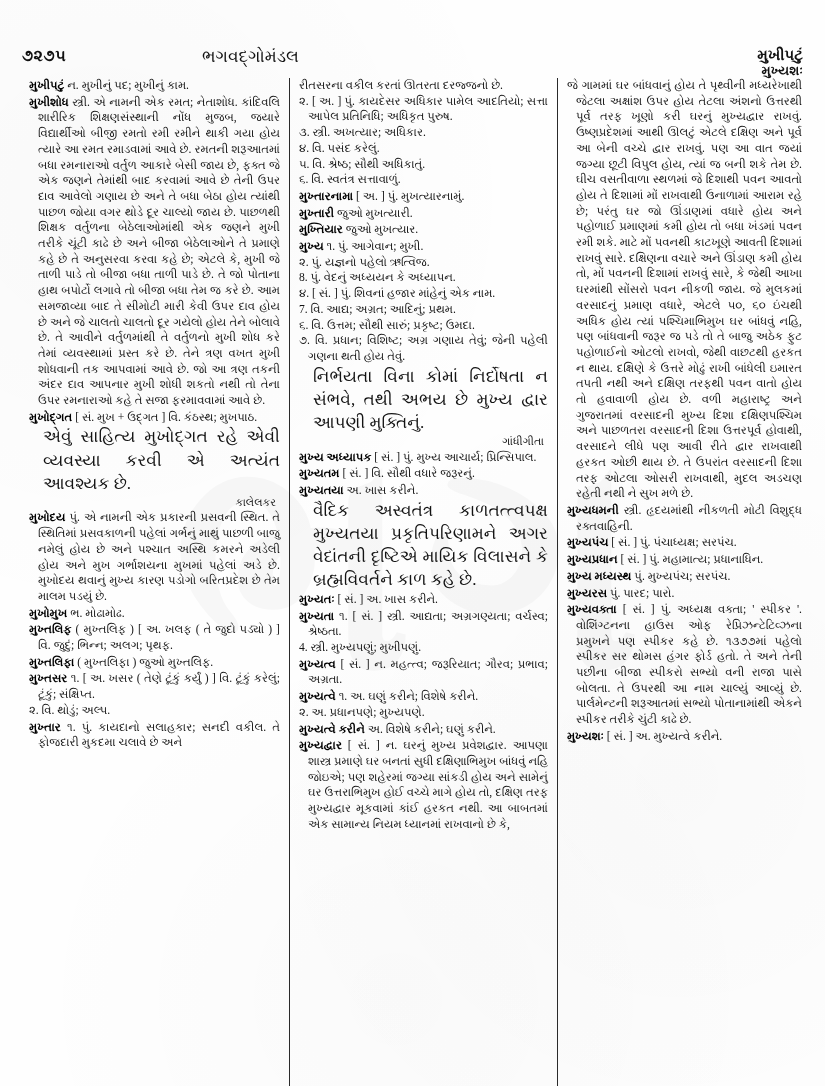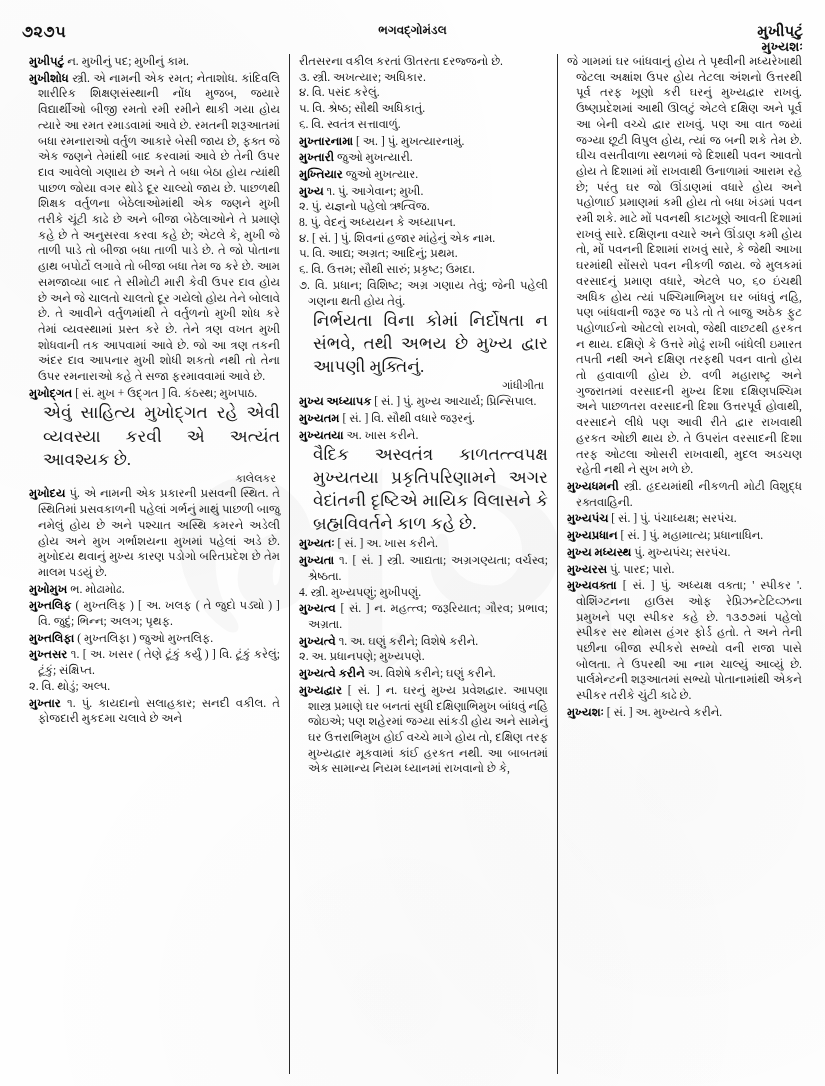--- a/index.html
+++ b/index.html
@@ -41,38 +41,38 @@
     font-family: Liberation Sans, sans-serif;
   }
 
   
   .header {
     position: relative;
     z-index: 2;
     height: 52px;
     padding: 23px 22px 0 22px;
     box-sizing: border-box;
+    margin-top: 24px;
   }
   .hdr-row {
     display: flex;
     align-items: flex-start;
     justify-content: space-between;
   }
   .hdr-left {
     font-size: 16px;
     font-weight: bold;
     color: #111;
     width: 180px;
     letter-spacing: 0.5px;
   }
   .hdr-center {
-    font-size: 12px;
-    font-weight: bold;
+    font-size: 17px;
+    font-weight: normal;
     color: #111;
-    text-align: center;
     flex: 1;
   }
   .hdr-right {
     width: 180px;
     text-align: right;
     color: #111;
   }
   .hdr-right .rh1 {
     font-size: 15px;
     font-weight: bold;
@@ -197,40 +197,41 @@
           <p class="para hang"><span class="hw">મુખ્તસર</span> ૧. [ અ. ખસર ( તેણે ટૂંકું કર્યું ) ] વિ. ટૂંકું કરેલું; ટૂંકું; સંક્ષિપ્ત.</p>
           <p class="para hang">૨. વિ. થોડું; અલ્પ.</p>
         </div>
         <div class="entry">
           <p class="para hang"><span class="hw">મુખ્તાર</span> ૧. પું. કાયદાનો સલાહકાર; સનદી વકીલ. તે ફોજદારી મુકદમા ચલાવે છે અને</p>
         </div>
       </div>
     <div class="col col2">
         <div class="entry">
           <p class="para hang">રીતસરના વકીલ કરતાં ઊતરતા દરજ્જનો છે.</p>
+          <p class="para hang">૨. [ અ. ] પું. કાયદેસર અધિકાર પામેલ આદતિયો; સત્તા આપેલ પ્રતિનિધિ; અધિકૃત પુરુષ.</p>
           <p class="para hang">૩. સ્ત્રી. અખત્યાર; અધિકાર.</p>
           <p class="para hang">૪. વિ. પસંદ કરેલું.</p>
           <p class="para hang">૫. વિ. શ્રેષ્ઠ; સૌથી અધિકાતું.</p>
           <p class="para hang">૬. વિ. સ્વતંત્ર સત્તાવાળું.</p>
         </div>
         <div class="entry">
           <p class="para hang"><span class="hw">મુખ્તારનામા</span> [ અ. ] પું. મુખત્યારનામું.</p>
         </div>
         <div class="entry">
           <p class="para hang"><span class="hw">મુખ્તારી</span> જુઓ મુખત્યારી.</p>
         </div>
         <div class="entry">
           <p class="para hang"><span class="hw">મુખ્તિયાર</span> જુઓ મુખત્યાર.</p>
         </div>
         <div class="entry">
           <p class="para hang"><span class="hw">મુખ્ય</span> ૧. પું. આગેવાન; મુખી.</p>
           <p class="para hang">૨. પું. યજ્ઞનો પહેલો ઋત્વિજ.</p>
           <p class="para hang">8. પું. વેદનું અધ્યયન કે અધ્યાપન.</p>
           <p class="para hang">૪. [ સં. ] પું. શિવનાં હજાર માંહેનું એક નામ.</p>
-          <p class="para hang">૫. વિ. આદ્ય; અગ્રત; આદિનું; પ્રથમ.</p>
+          <p class="para hang">7. વિ. આદ્ય; અગ્રત; આદિનું; પ્રથમ.</p>
           <p class="para hang">૬. વિ. ઉત્તમ; સૌથી સારું; પ્રકૃષ્ટ; ઉમદા.</p>
           <p class="para hang">૭. વિ. પ્રધાન; વિશિષ્ટ; અગ્ર ગણાય તેવું; જેની પહેલી ગણના થતી હોય તેવું.</p>
           <p class="para quote">નિર્ભયતા વિના કોમાં નિર્દોષતા ન સંભવે, તથી અભય છે મુખ્ય દ્વાર આપણી મુક્તિનું.</p>
           <p class="para src">ગાંધીગીતા</p>
         </div>
         <div class="entry">
           <p class="para hang"><span class="hw">મુખ્ય અધ્યાપક</span> [ સં. ] પું. મુખ્ય આચાર્ય; પ્રિન્સિપાલ.</p>
         </div>
         <div class="entry">
           <p class="para hang"><span class="hw">મુખ્યતમ</span> [ સં. ] વિ. સૌથી વધારે જરૂરનું.</p>

